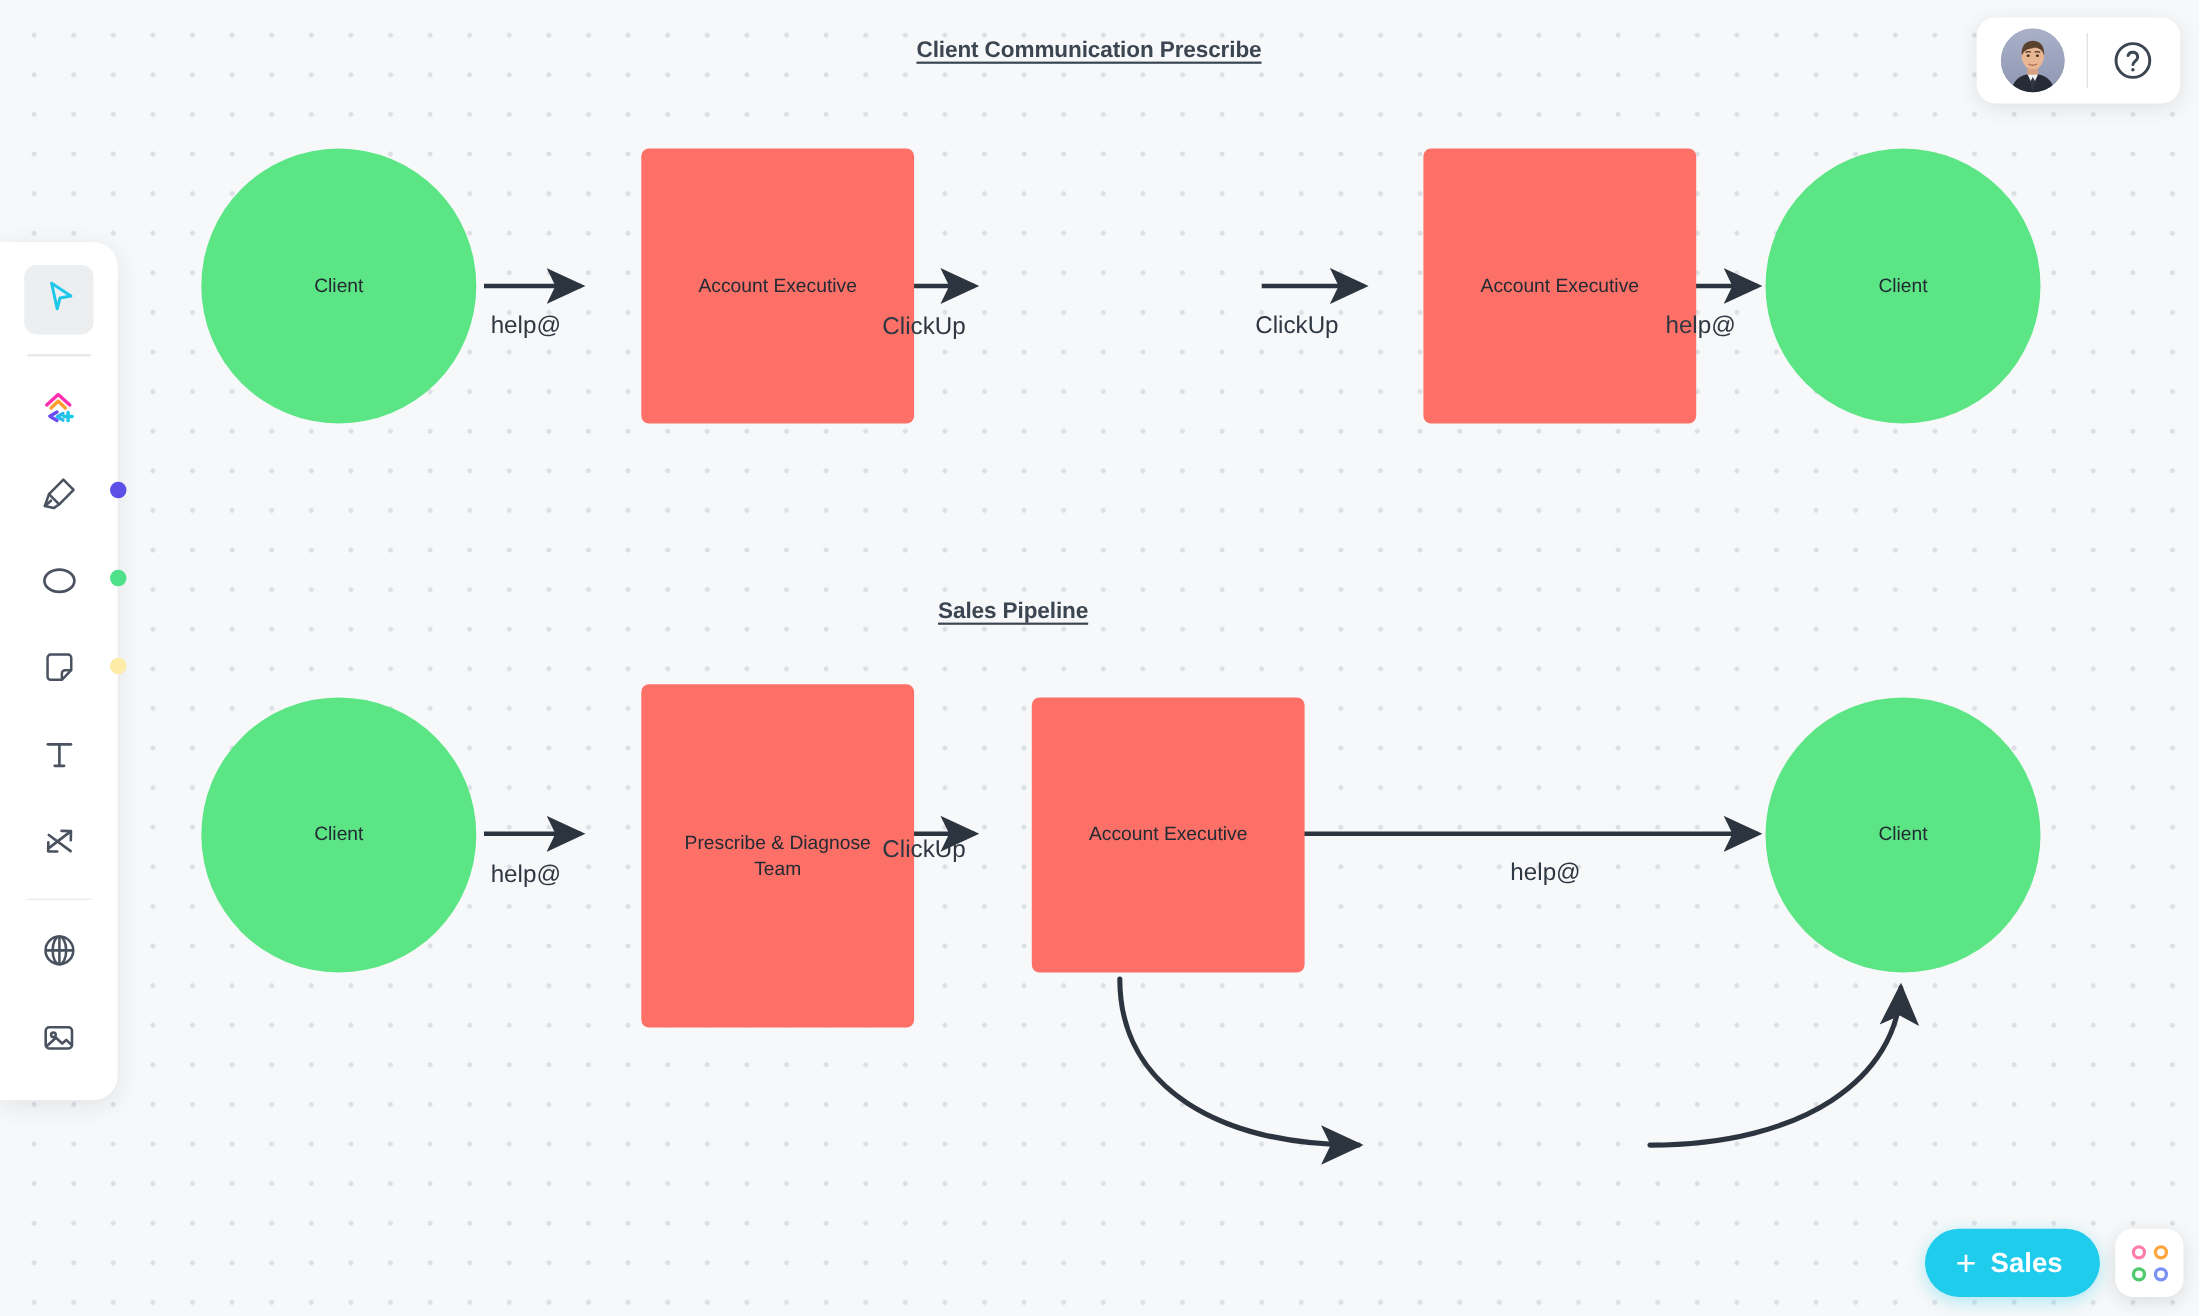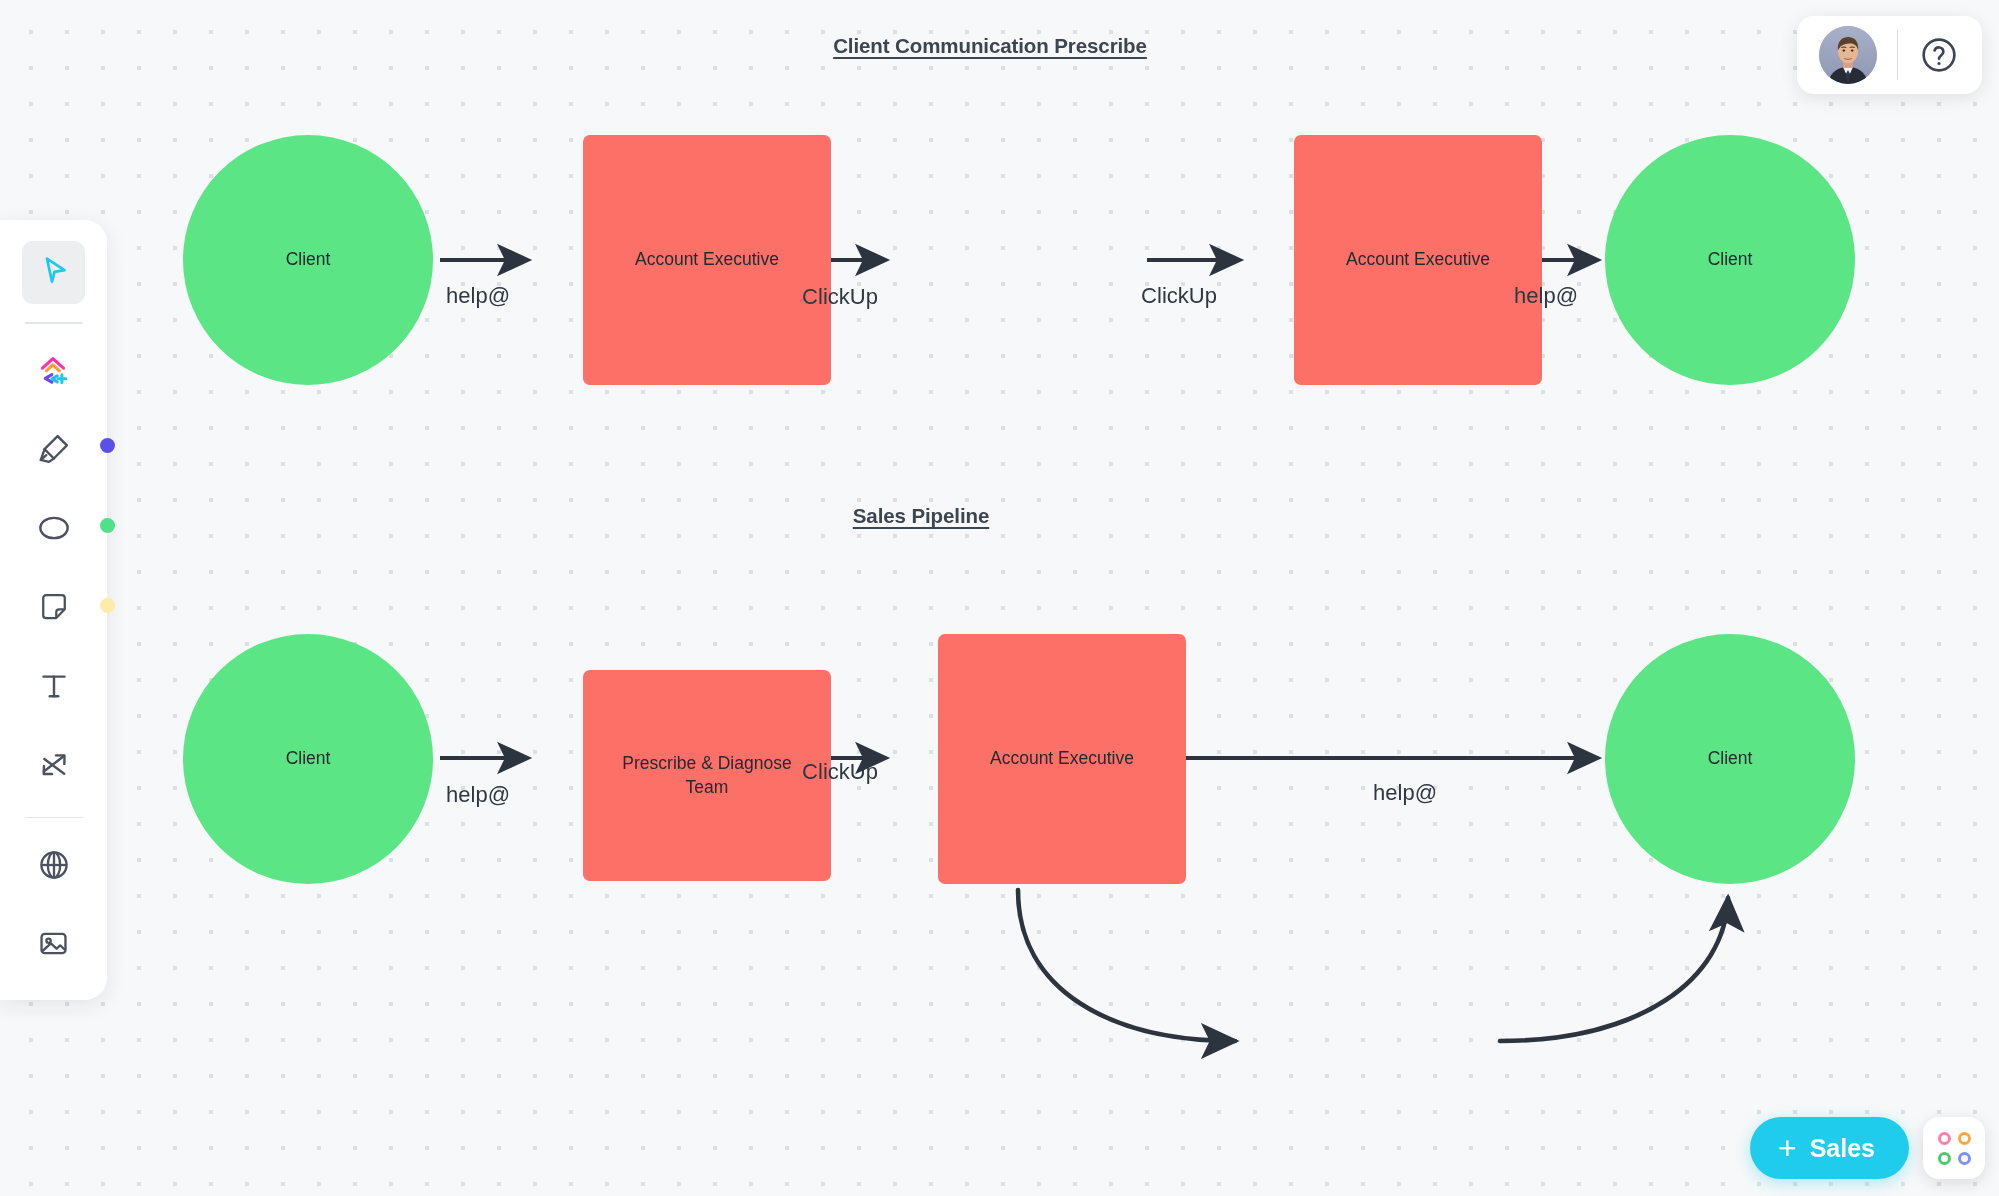--- a/index.html
+++ b/index.html
@@ -253,21 +253,21 @@
     <line x1="790" y1="758" x2="886" y2="758" stroke="#2c3440" stroke-width="4.2" marker-end="url(#arrow)"></line>
     <line x1="1147" y1="758" x2="1598" y2="758" stroke="#2c3440" stroke-width="4.2" marker-end="url(#arrow)"></line>
 
     <path d="M 1018,890 C 1018,990 1110,1041 1235,1041" fill="none" stroke="#2c3440" stroke-width="4.6" stroke-linecap="round" marker-end="url(#arrow)"></path>
 
     <path d="M 1500,1041 C 1640,1041 1725,980 1728,898" fill="none" stroke="#2c3440" stroke-width="4.6" stroke-linecap="round" marker-end="url(#arrow)"></path>
   </svg>
 
   <div class="section-title" style="left:990px; top:34px;">Client Communication Prescribe</div>
 
-  <div class="section-title" style="left:921px; top:504px;">Sales Pipeline</div>
+  <div class="section-title" style="left:921px; top:544px;">Sales Pipeline</div>
 
   <div class="node ellipse" style="left:183px; top:135px; width:250px; height:250px; background:#5be584;">
     <span class="node-label">Client</span>
   </div>
 
   <div class="node rect" style="left:539px; top:135px; width:248px; height:250px; background:#fc7067;">
     <span class="node-label">Account Executive</span>
   </div>
 
 
@@ -276,21 +276,21 @@
   </div>
 
   <div class="node ellipse" style="left:1605px; top:135px; width:250px; height:250px; background:#5be584;">
     <span class="node-label">Client</span>
   </div>
 
   <div class="node ellipse" style="left:183px; top:634px; width:250px; height:250px; background:#5be584;">
     <span class="node-label">Client</span>
   </div>
 
-  <div class="node rect" style="left:539px; top:670px; width:248px; height:211px; background:#fc7067;">
+  <div class="node rect" style="left:539px; top:622px; width:248px; height:312px; background:#fc7067;">
     <span class="node-label">Prescribe &amp; Diagnose
 Team</span>
   </div>
 
   <div class="node rect" style="left:894px; top:634px; width:248px; height:250px; background:#fc7067;">
     <span class="node-label">Account Executive</span>
   </div>
 
   <div class="node ellipse" style="left:1605px; top:634px; width:250px; height:250px; background:#5be584;">
     <span class="node-label">Client</span>

